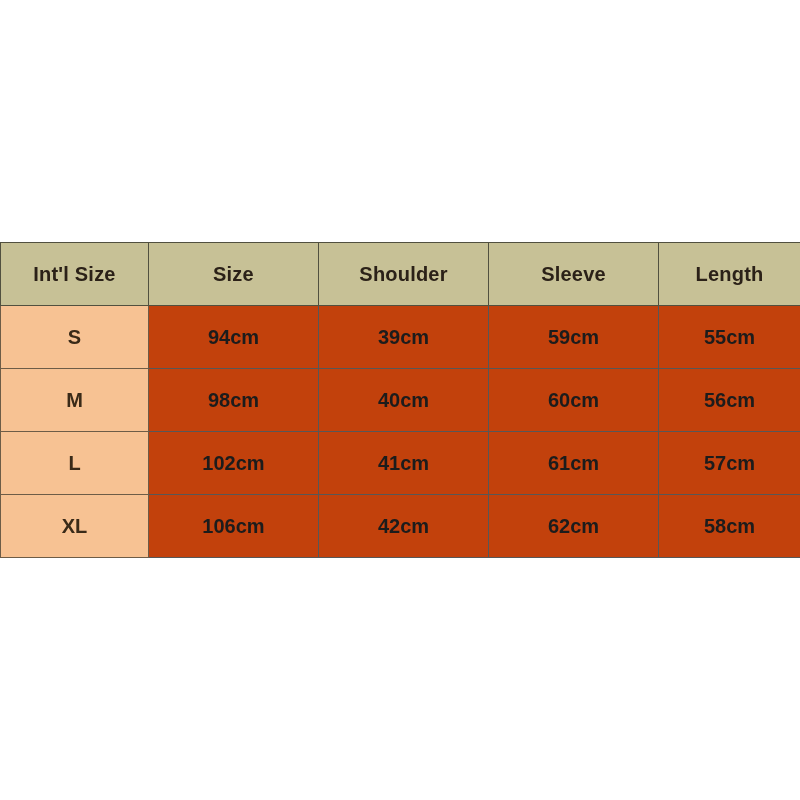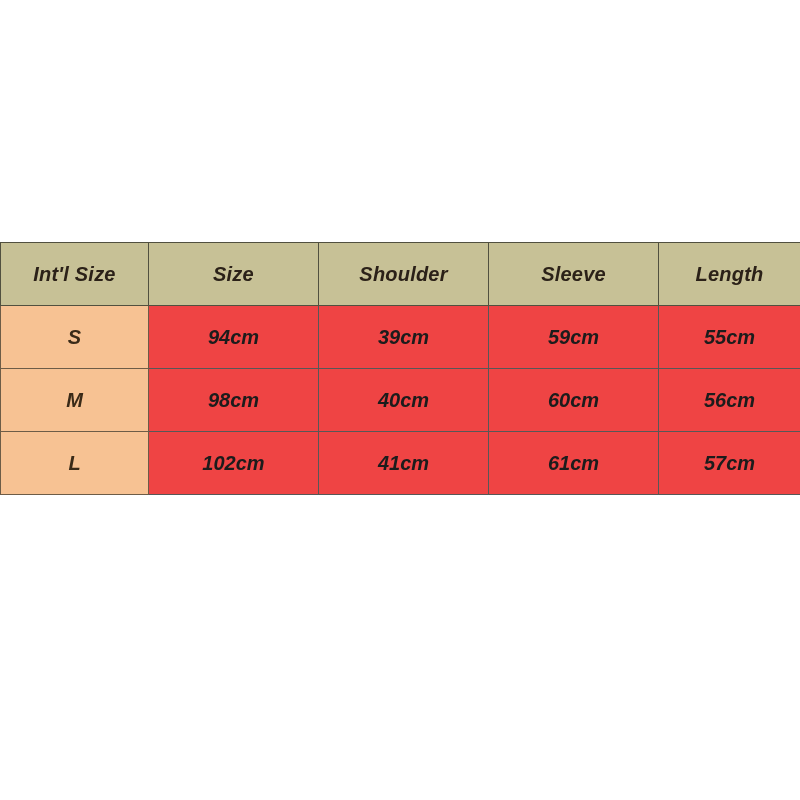--- a/index.html
+++ b/index.html
@@ -13,21 +13,20 @@
     font-family: "Liberation Sans", sans-serif;
     overflow: hidden;
     position: relative;
   }
 
   #size-chart-wrap {
     position: absolute;
     left: 0;
     top: 242px;
     width: 780px;
-    font-style: italic;
   }
 
   table.size-chart {
     width: 800px;
     border-collapse: collapse;
     table-layout: fixed;
     background: #ffffff;
   }
 
   table.size-chart col.c-size   { width: 148px; }
@@ -50,21 +49,21 @@
     background: #c7c196;
     height: 62px;
     font-size: 20px;
     border-color: #51503f;
     letter-spacing: 0.2px;
   }
 
   table.size-chart tbody td {
     height: 62px;
     font-size: 20px;
-    background: #ef4444;
+    background: #c2410c;
     border-color: #575757;
     color: #1c1c1c;
   }
 
   table.size-chart tbody td.size-cell {
     background: #f7c293;
     color: #3a2a18;
     border-color: #6d5c47;
   }
 
@@ -150,15 +149,32 @@
         <td>
           <span class="cell-text">41cm</span>
         </td>
         <td>
           <span class="cell-text">61cm</span>
         </td>
         <td>
           <span class="cell-text">57cm</span>
         </td>
       </tr>
+      <tr>
+        <td class="size-cell">
+          <span class="cell-text">XL</span>
+        </td>
+        <td>
+          <span class="cell-text">106cm</span>
+        </td>
+        <td>
+          <span class="cell-text">42cm</span>
+        </td>
+        <td>
+          <span class="cell-text">62cm</span>
+        </td>
+        <td>
+          <span class="cell-text">58cm</span>
+        </td>
+      </tr>
     </tbody>
   </table>
 </div>
 
 </body></html>

